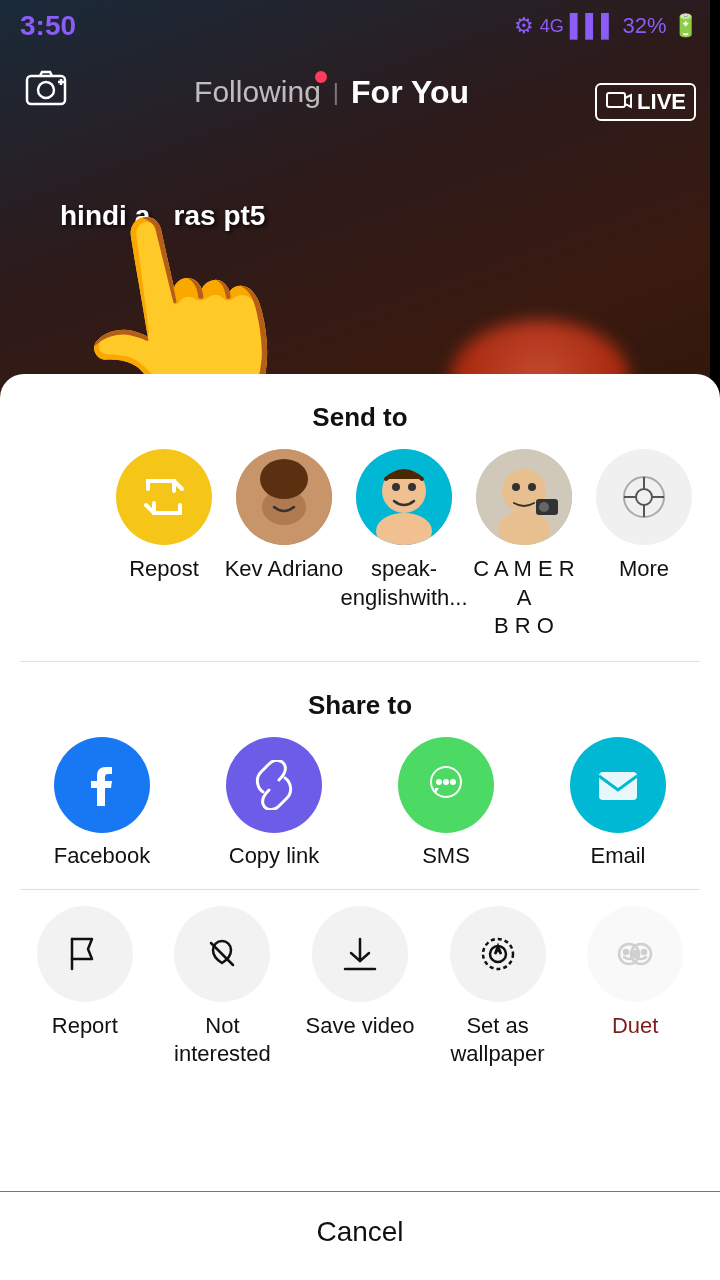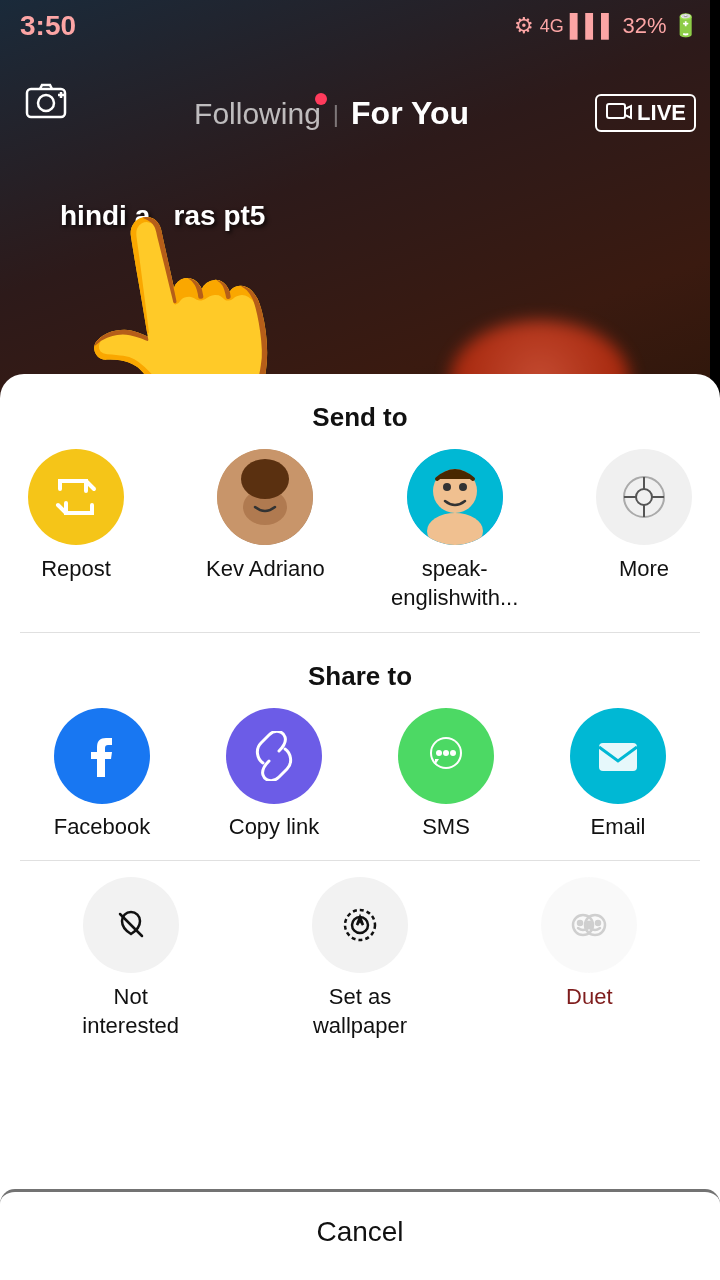--- a/index.html
+++ b/index.html
@@ -16,40 +16,40 @@
     
     .status-bar {
       position: absolute;
       top: 0; left: 0; right: 0;
       height: 52px;
       display: flex;
       align-items: center;
       justify-content: space-between;
       padding: 0 20px;
       z-index: 100;
-      color: #fca5a5;
+      color: #8b5cf6;
     }
     .status-time {
       font-size: 28px;
       font-weight: 600;
     }
     .status-icons {
       display: flex;
       align-items: center;
       gap: 6px;
       font-size: 22px;
     }
 
     
     .top-nav {
       position: absolute;
       top: 52px; left: 0; right: 0;
       height: 80px;
       display: flex;
-      align-items: flex-end;
+      align-items: center;
       justify-content: space-between;
       padding: 0 24px;
       z-index: 100;
       color: #fff;
     }
     .top-nav-center {
       display: flex;
       align-items: center;
       gap: 12px;
       font-size: 30px;
@@ -148,23 +148,22 @@
       text-align: center;
       font-size: 26px;
       font-weight: 600;
       color: #111;
       padding: 28px 0 16px;
     }
 
     
     .send-to-row {
       display: flex;
-      justify-content: space-between;
+      justify-content: flex-end;
       padding: 0 16px 20px;
-      gap: 33px;
     }
     .contact-item {
       display: flex;
       flex-direction: column;
       align-items: center;
       gap: 10px;
       width: 120px;
     }
     .contact-avatar {
       width: 96px;
@@ -265,23 +264,22 @@
       color: #7f1d1d;
     }
 
     
     .cancel-btn {
       text-align: center;
       padding: 24px 0 32px;
       font-size: 28px;
       color: #111;
       font-weight: 500;
-      border-top: 3px solid #737373;
+      border-top: 1px solid #737373;
       margin-top: auto;
-      border-radius: 15px;
     }
 
     
     .face-kev {
       width: 96px;
       height: 96px;
       border-radius: 50%;
       background: linear-gradient(135deg, #d4a574, #a0785a);
       position: relative;
       overflow: hidden;
@@ -391,20 +389,37 @@
           <circle cx="40" cy="38" r="4" fill="#333"></circle>
           <circle cx="56" cy="38" r="4" fill="#333"></circle>
           <path d="M38 52 Q48 60 58 52" stroke="#333" stroke-width="2.5" fill="none" stroke-linecap="round"></path>
           <path d="M30 30 Q48 14 66 30" stroke="#4a2800" stroke-width="4" fill="#4a2800" stroke-linecap="round"></path>
           <ellipse cx="48" cy="82" rx="28" ry="18" fill="#f0c090"></ellipse>
         </svg>
       </div>
       <span class="contact-label">speak-englishwith...</span>
     </div>
 
+    <div class="contact-item">
+      <div class="contact-avatar face-camera">
+        <svg width="96" height="96" viewBox="0 0 96 96">
+          <circle cx="48" cy="48" r="48" fill="#d0c8b8"></circle>
+          <circle cx="48" cy="42" r="22" fill="#e8c090"></circle>
+          <circle cx="40" cy="38" r="4" fill="#333"></circle>
+          <circle cx="56" cy="38" r="4" fill="#333"></circle>
+          <path d="M38 54 Q48 60 58 54" stroke="#333" stroke-width="2" fill="none" stroke-linecap="round"></path>
+          <ellipse cx="48" cy="80" rx="26" ry="18" fill="#e8c090"></ellipse>
+
+          <rect x="60" y="50" width="22" height="16" rx="3" fill="#333"></rect>
+          <circle cx="68" cy="58" r="5" fill="#666"></circle>
+        </svg>
+      </div>
+      <span class="contact-label" style="white-space:pre-line">C A M E R A
+B R O</span>
+    </div>
 
     <div class="contact-item">
       <div class="contact-avatar avatar-more">
         <svg width="44" height="44" viewBox="0 0 44 44" fill="none">
           <circle cx="22" cy="22" r="20" stroke="#aaa" stroke-width="2" fill="none"></circle>
           <circle cx="22" cy="22" r="8" stroke="#555" stroke-width="2" fill="none"></circle>
           <line x1="22" y1="2" x2="22" y2="14" stroke="#555" stroke-width="2"></line>
           <line x1="22" y1="30" x2="22" y2="42" stroke="#555" stroke-width="2"></line>
           <line x1="2" y1="22" x2="14" y2="22" stroke="#555" stroke-width="2"></line>
           <line x1="30" y1="22" x2="42" y2="22" stroke="#555" stroke-width="2"></line>
@@ -462,32 +477,51 @@
         </svg>
       </div>
       <span class="share-label">Email</span>
     </div>
   </div>
 
   <div class="divider"></div>
 
   <div class="action-row">
 
+    <div class="action-item">
+      <div class="action-icon">
+        <svg width="42" height="42" viewBox="0 0 42 42" fill="none" stroke="#111" stroke-width="2.5">
+          <path d="M8 6 L8 36" stroke-linecap="round"></path>
+          <path d="M8 6 L28 6 L24 16 L28 26 L8 26" fill="none" stroke-linecap="round" stroke-linejoin="round"></path>
+        </svg>
+      </div>
+      <span class="action-label">Report</span>
+    </div>
 
     <div class="action-item">
       <div class="action-icon">
         <svg width="42" height="42" viewBox="0 0 42 42" fill="none" stroke="#111" stroke-width="2.5">
           <path d="M21 8 C26 8 30 12 30 17 C30 22 26 27 21 30 C16 27 12 22 12 17 C12 12 16 8 21 8 Z" fill="none" stroke-linecap="round"></path>
           <line x1="10" y1="10" x2="32" y2="32" stroke="#111" stroke-width="2.5" stroke-linecap="round"></line>
         </svg>
       </div>
       <span class="action-label" style="white-space:pre-line">Not
 interested</span>
     </div>
 
+    <div class="action-item">
+      <div class="action-icon">
+        <svg width="42" height="42" viewBox="0 0 42 42" fill="none" stroke="#111" stroke-width="2.5">
+          <path d="M21 6 L21 28" stroke-linecap="round"></path>
+          <path d="M12 20 L21 28 L30 20" stroke-linecap="round" stroke-linejoin="round"></path>
+          <line x1="6" y1="36" x2="36" y2="36" stroke-linecap="round"></line>
+        </svg>
+      </div>
+      <span class="action-label">Save video</span>
+    </div>
 
     <div class="action-item">
       <div class="action-icon">
         <svg width="42" height="42" viewBox="0 0 42 42" fill="none" stroke="#111" stroke-width="2.5">
           <circle cx="21" cy="21" r="15" stroke-dasharray="4 3" fill="none"></circle>
           <circle cx="21" cy="21" r="8" fill="none"></circle>
           <path d="M21 13 L24 21 L21 16 L18 21 Z" fill="#111"></path>
         </svg>
       </div>
       <span class="action-label" style="white-space:pre-line">Set as

